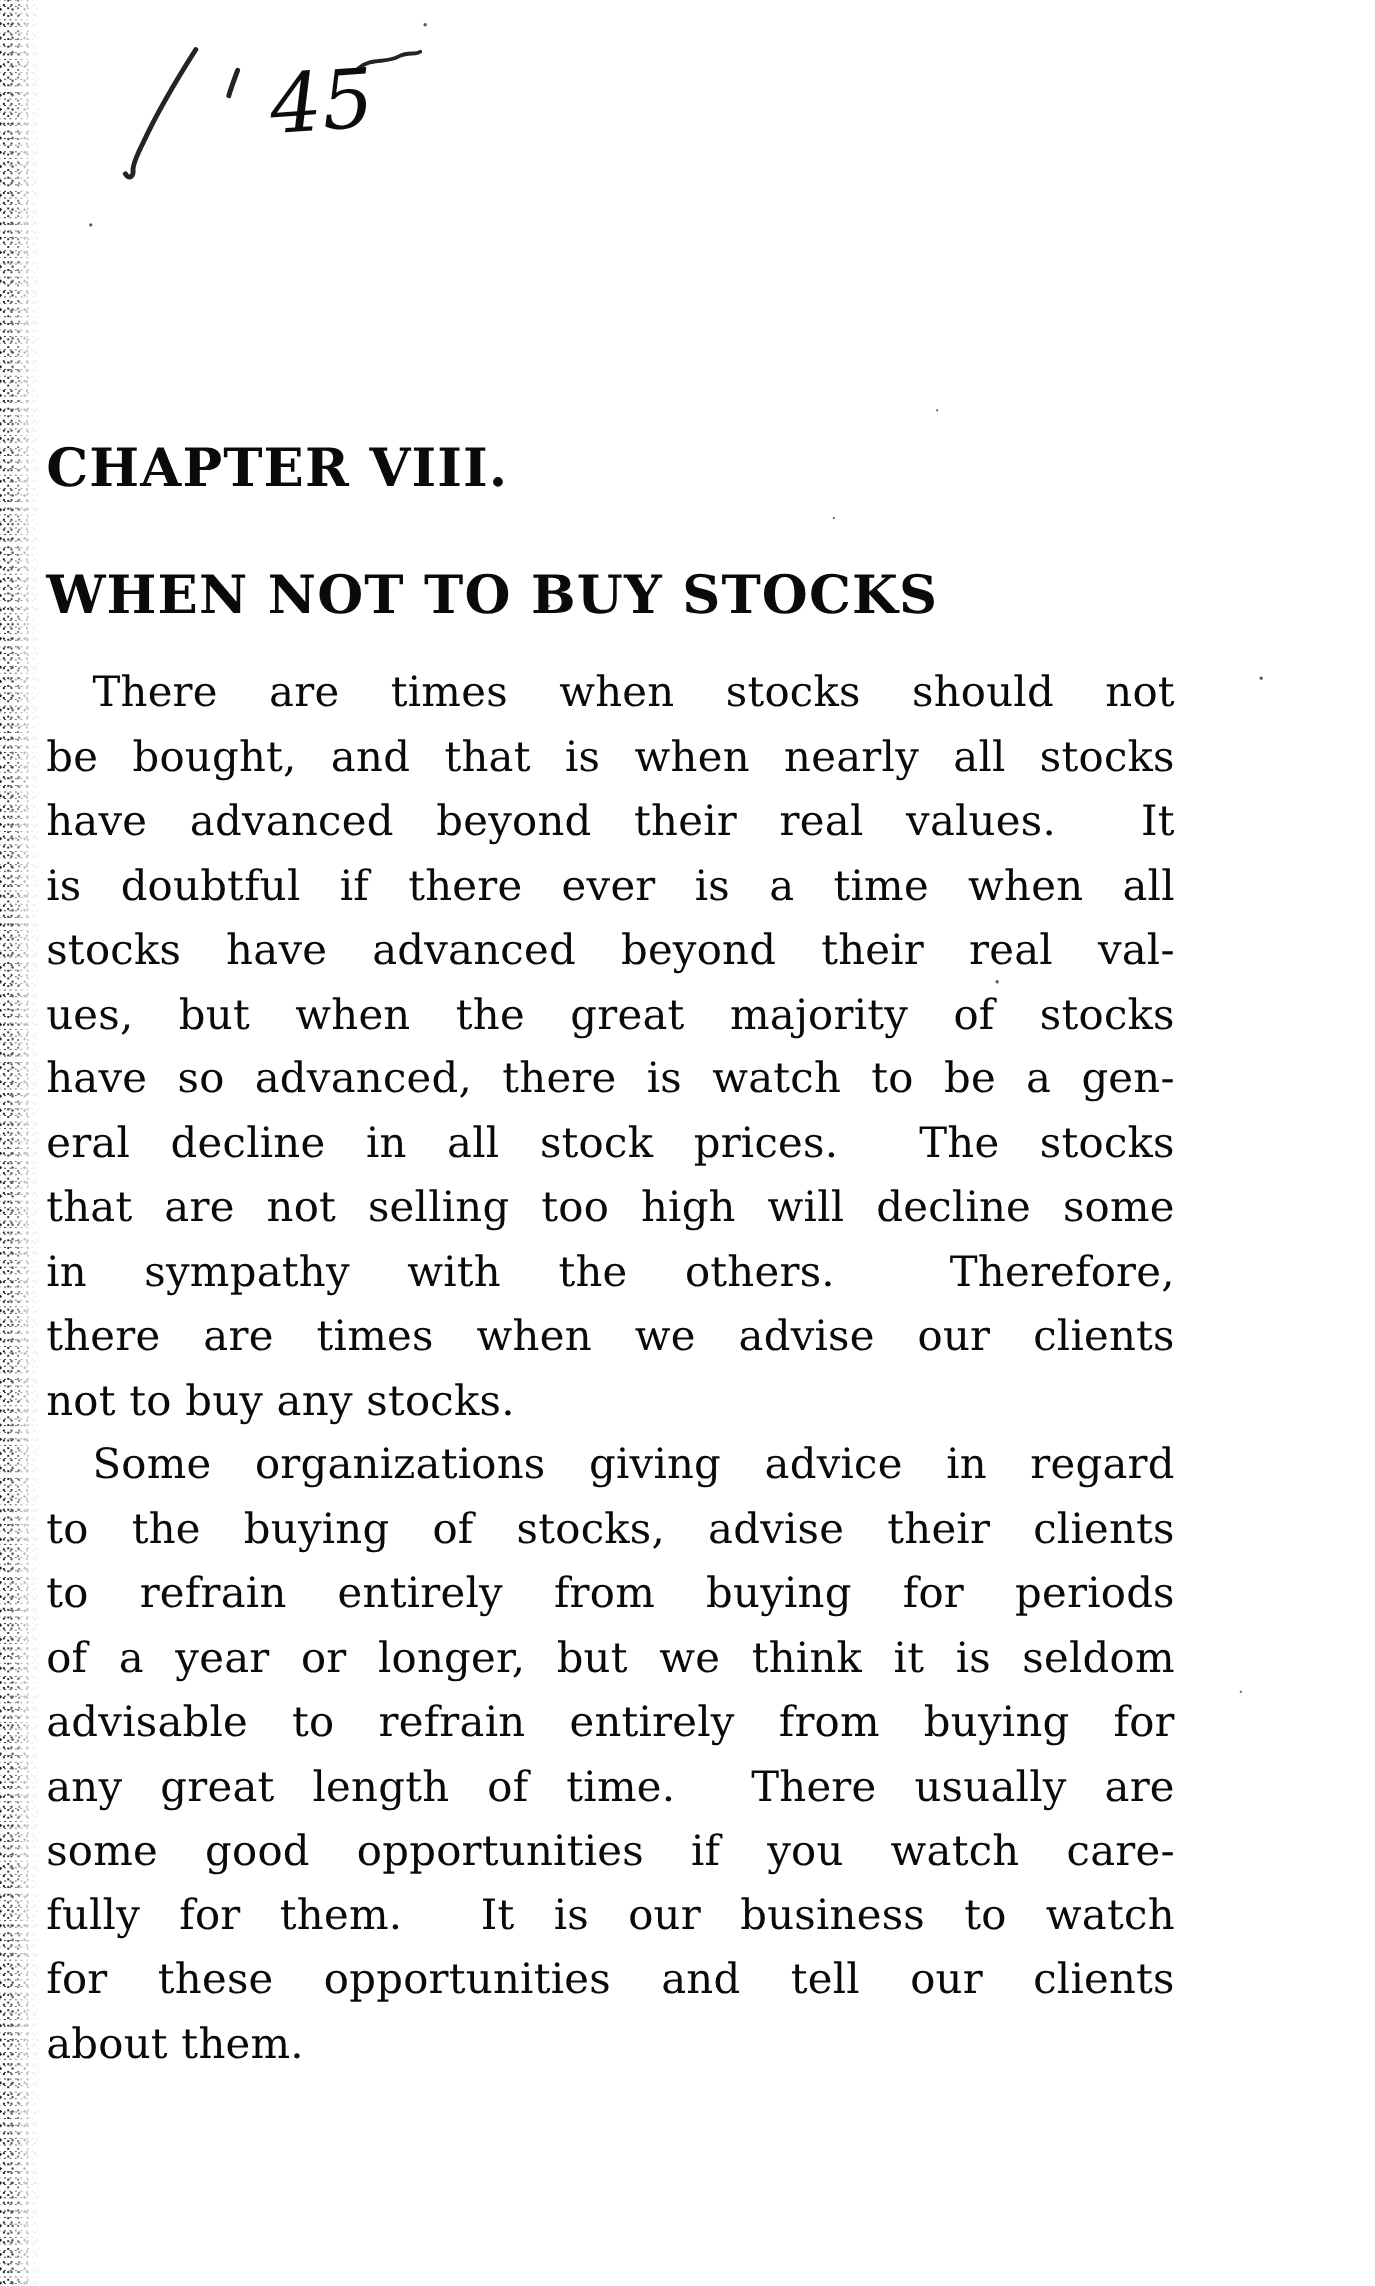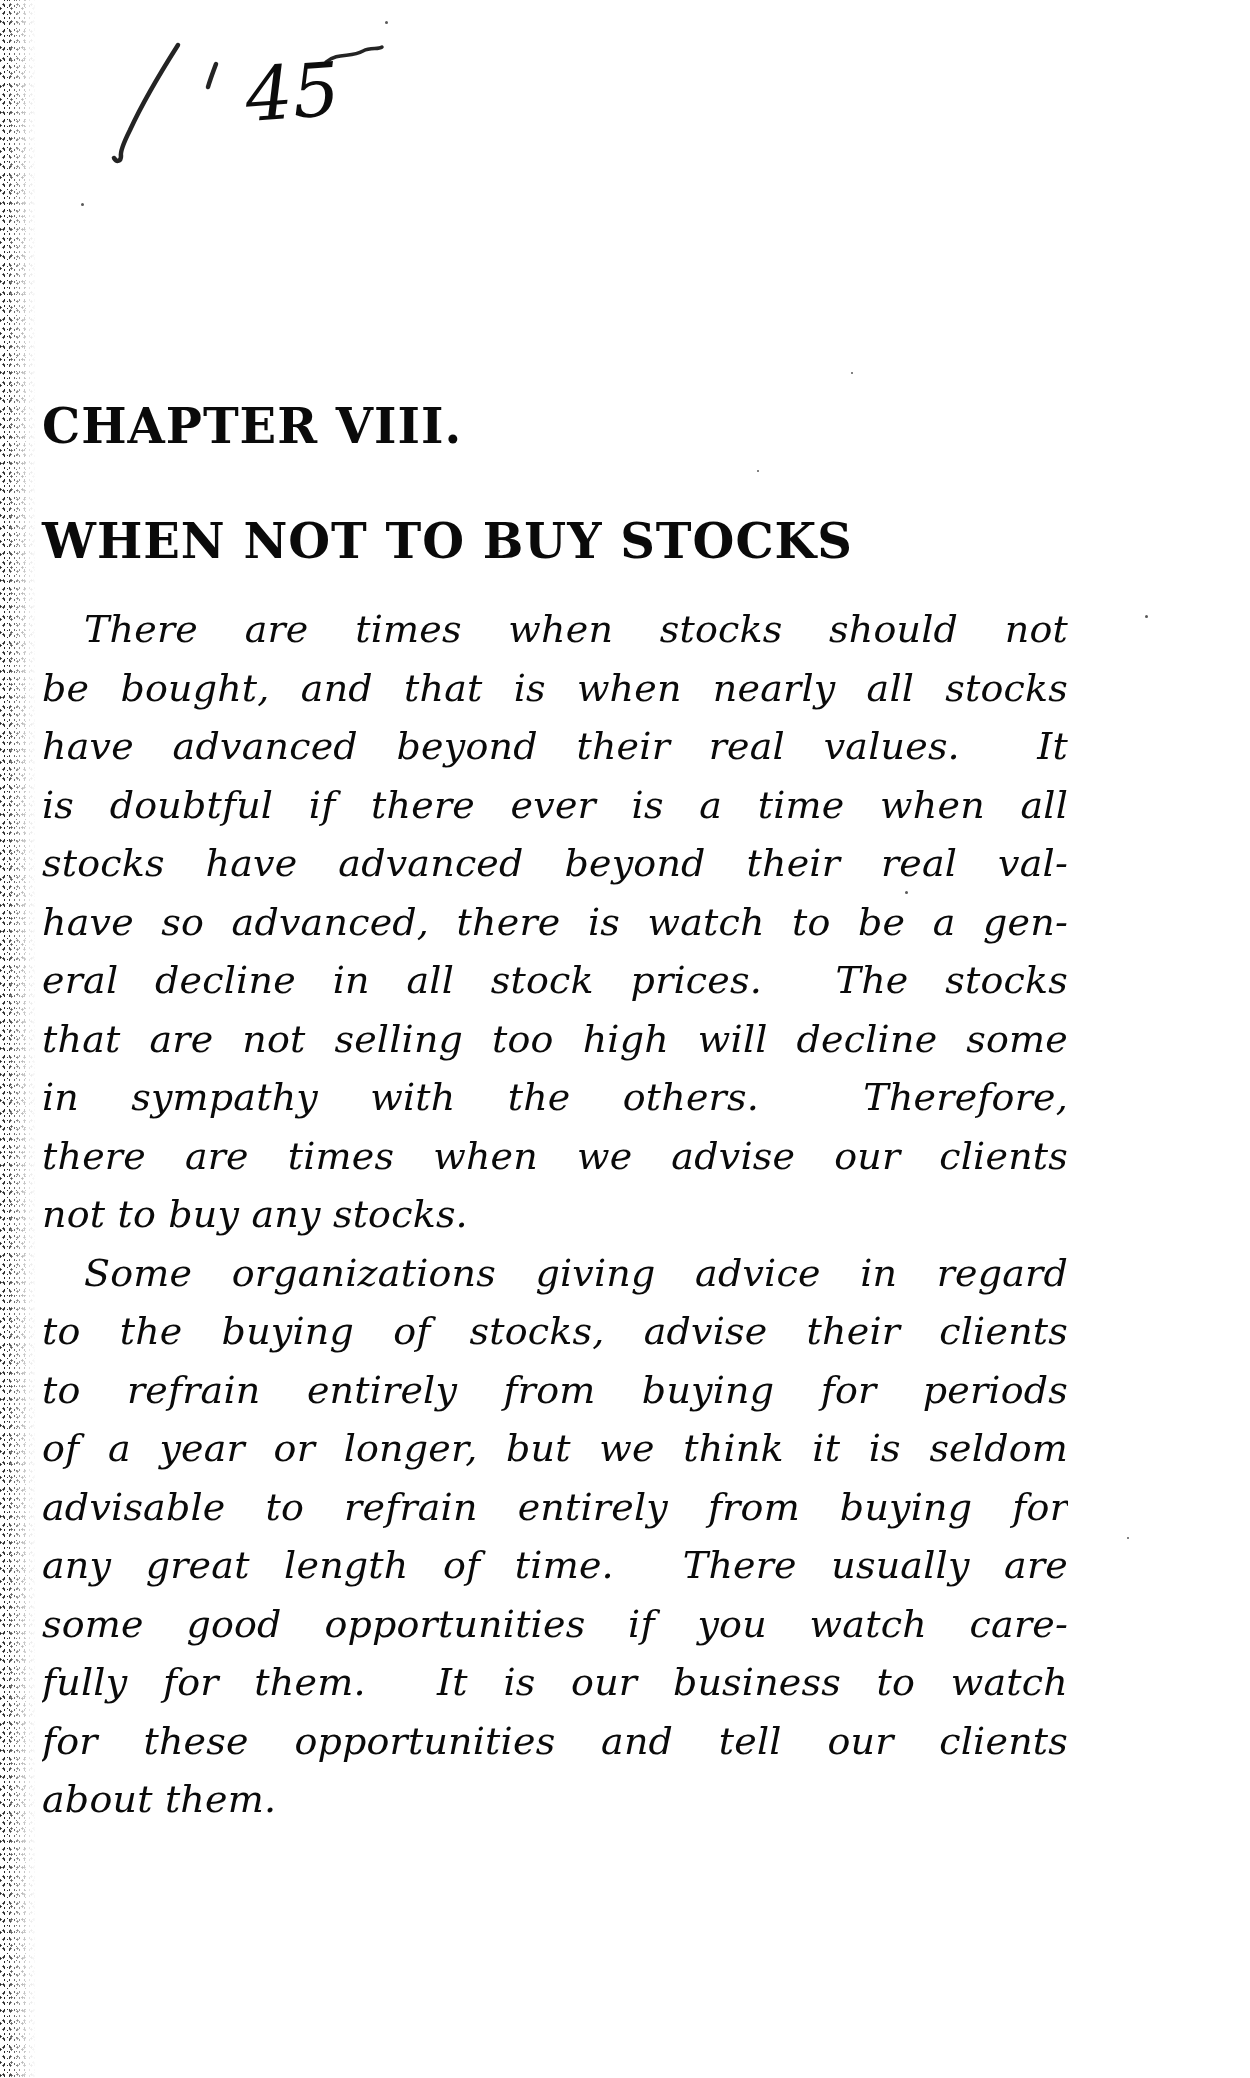--- a/index.html
+++ b/index.html
@@ -62,21 +62,20 @@
   .chapter-heading { top: 398px; font-size: 48px; line-height: 56px; }
   .chapter-title   { top: 472px; font-size: 48px; line-height: 58px; margin-top: 40px; }
 
   .body-text {
     position: absolute;
     top: 600px;
     left: 42px; right: 182px;
     font-size: 38px;
     line-height: 58.5px;
     letter-spacing: 0.2px;
-    font-style: italic;
   }
   .line {
     text-align: justify;
     text-align-last: justify;
     white-space: pre-wrap;
     overflow: hidden;
   }
   .line.first-line { text-indent: 42px; }
   .line.last-line  { text-align-last: left; }
 
@@ -110,20 +109,21 @@
   <h1 class="chapter-heading">CHAPTER VIII.</h1>
 
   <h2 class="chapter-title">WHEN NOT TO BUY STOCKS</h2>
 
   <div class="body-text">
     <div class="line first-line">There are times when stocks should not</div>
     <div class="line">be bought, and that is when nearly all stocks</div>
     <div class="line">have advanced beyond their real values.  It</div>
     <div class="line">is doubtful if there ever is a time when all</div>
     <div class="line">stocks have advanced beyond their real val-</div>
+    <div class="line">ues, but when the great majority of stocks</div>
     <div class="line">have so advanced, there is watch to be a gen-</div>
     <div class="line">eral decline in all stock prices.  The stocks</div>
     <div class="line">that are not selling too high will decline some</div>
     <div class="line">in sympathy with the others.  Therefore,</div>
     <div class="line">there are times when we advise our clients</div>
     <div class="line last-line">not to buy any stocks.</div>
 
     <div class="line first-line">Some organizations giving advice in regard</div>
     <div class="line">to the buying of stocks, advise their clients</div>
     <div class="line">to refrain entirely from buying for periods</div>

